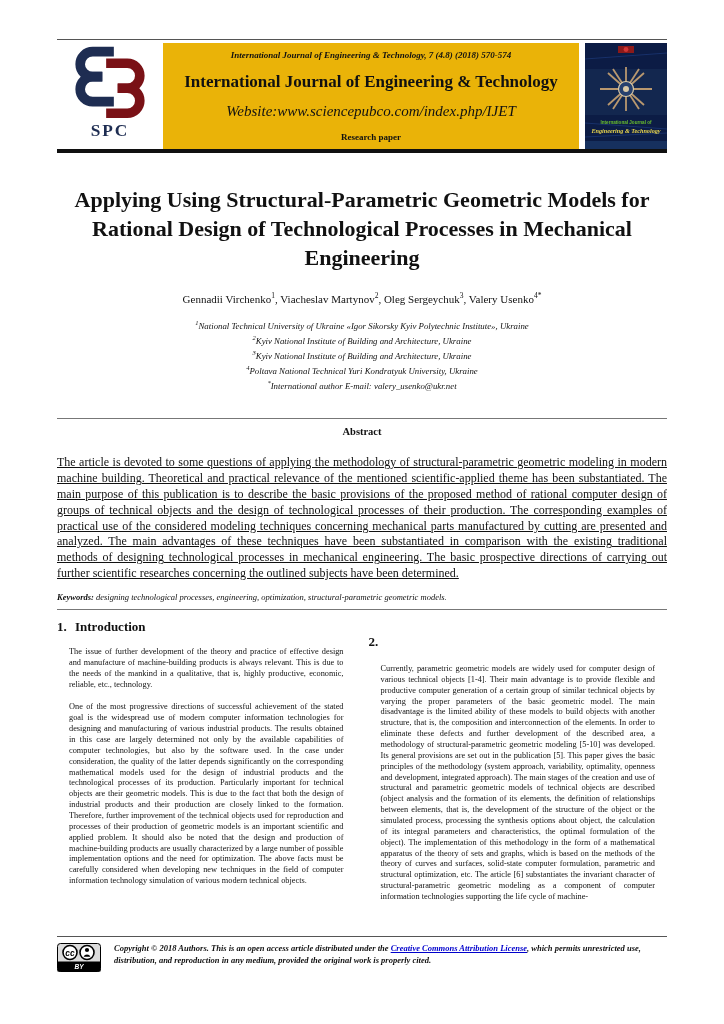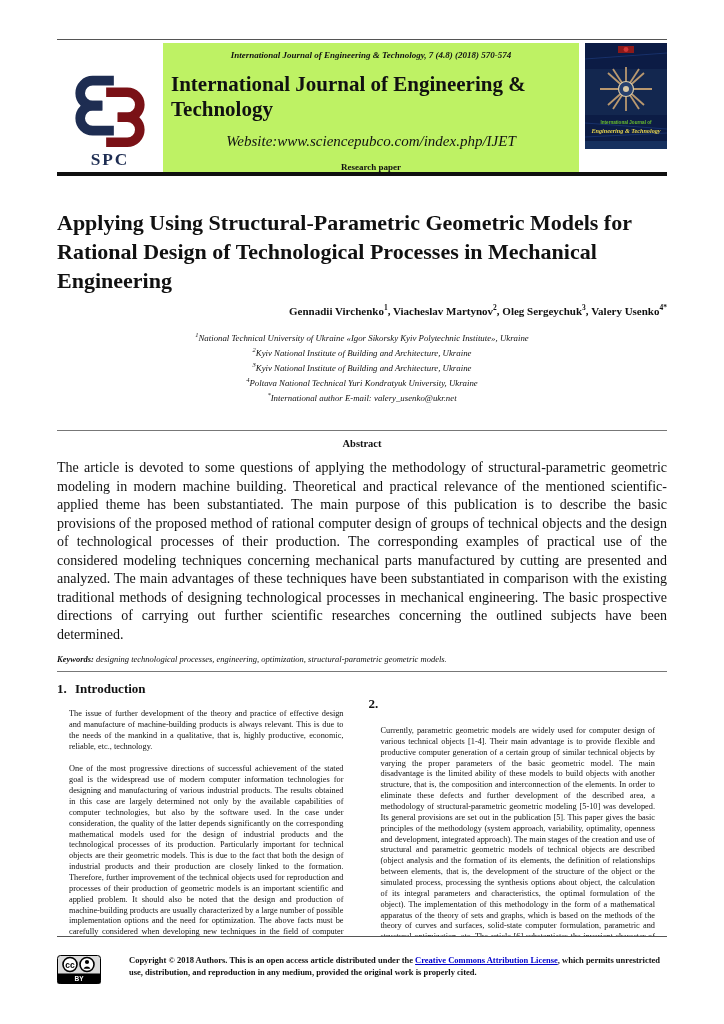--- a/index.html
+++ b/index.html
@@ -7,63 +7,63 @@
     width: 724px; height: 1024px; overflow: hidden; position: relative;
     font-family: "Liberation Serif", "DejaVu Serif", serif;
     color: #111;
   }
   .page { position: relative; width: 724px; height: 1024px; }
   .content { position: absolute; left: 57px; width: 610px; top: 0; }
 
   
   .top-rule { border-top: 1px solid #555; margin-top: 39px; }
   .header { display: flex; align-items: stretch; margin-top: 3px; }
-  .logo-box { width: 106px; display: flex; align-items: flex-end; justify-content: center; }
+  .logo-box { width: 106px; display: flex; align-items: flex-start; justify-content: center; }
   .header-center {
-    flex: 1; background: #bef264; display: flex; flex-direction: column;
-    align-items: center; text-align: left; padding: 5px 8px 0 8px;
+    flex: 1; background: #eab308; display: flex; flex-direction: column;
+    align-items: center; text-align: right; padding: 5px 8px 0 8px;
   }
   .citation { font-size: 9px; font-weight: bold; font-style: italic; margin-top: 2px; }
-  .journal-title { font-size: 21px; font-weight: bold; margin-top: 12px; }
+  .journal-title { font-size: 17px; font-weight: bold; margin-top: 12px; }
   .website { font-size: 15px; font-style: italic; margin-top: 11px; }
   .paper-type { font-size: 9px; font-weight: bold; margin-top: 12px; }
   .cover-box { width: 88px; display: flex; align-items: flex-start; justify-content: flex-end; }
   .black-bar { height: 4px; background: #101010; margin-top: 0px; }
 
   
   .article-title {
-    margin-top: 32px; font-weight: bold;
+    margin-top: 32px; text-align: center; font-weight: bold;
     font-size: 22px; line-height: 1.32;
   }
-  .authors-line { margin-top: 8px; text-align: right; font-size: 11px; font-weight: bold; }
+  .authors-line { margin-top: 19px; text-align: center; font-size: 11px; font-weight: normal; }
   .authors-line sup { font-size: 7.5px; }
   .affiliations { margin-top: 13px; text-align: center; font-style: italic; font-size: 8.8px; line-height: 1.5; }
   .affiliations sup { font-size: 6.5px; }
 
   
   .rule { border-top: 1px solid #777; }
   .rule-abstract { margin-top: 25px; }
   .abstract-heading { font-size: 10.5px; font-weight: bold; margin-top: 7px; text-align: center; }
-  .abstract-body { font-size: 14px; line-height: 1.32; text-align: justify; margin-top: 10px; }
+  .abstract-body { font-size: 12px; line-height: 1.32; text-align: justify; margin-top: 18px; text-decoration: underline; }
   .keywords-line { font-size: 8.5px; font-style: italic; margin-top: 10px; }
   .keywords-line .kw-label { font-weight: bold; }
   .rule-keywords { margin-top: 7px; }
 
   
   .columns { display: flex; gap: 13px; margin-top: 9px; }
   .col { flex: 1; min-width: 0; }
   .sec-heading { display: flex; font-size: 13px; font-weight: bold; margin: 0 0 12px 0; }
   .sec-heading .sec-num { width: 18px; flex: none; }
   .col-right .sec-heading { margin-top: 15px; margin-bottom: 14px; }
   .col p { margin: 12px; font-size: 8.3px; line-height: 1.31; text-align: justify; }
 
   
   .footer { position: absolute; left: 57px; width: 610px; top: 936px; background: #fff; }
   .footer-rule { border-top: 1px solid #555; }
-  .footer-row { display: flex; gap: 28px; margin-top: 18px; align-items: flex-start; }
+  .footer-row { display: flex; gap: 13px; margin-top: 6px; align-items: flex-start; font-style: italic; }
   .cc-badge { flex: none; }
   .copyright-text { font-size: 8.5px; font-weight: bold; line-height: 1.4; }
   .copyright-text a { color: #0000cc; }
 </style>
 </head>
 <body>
 
 <div class="page">
   <div class="content">
 

